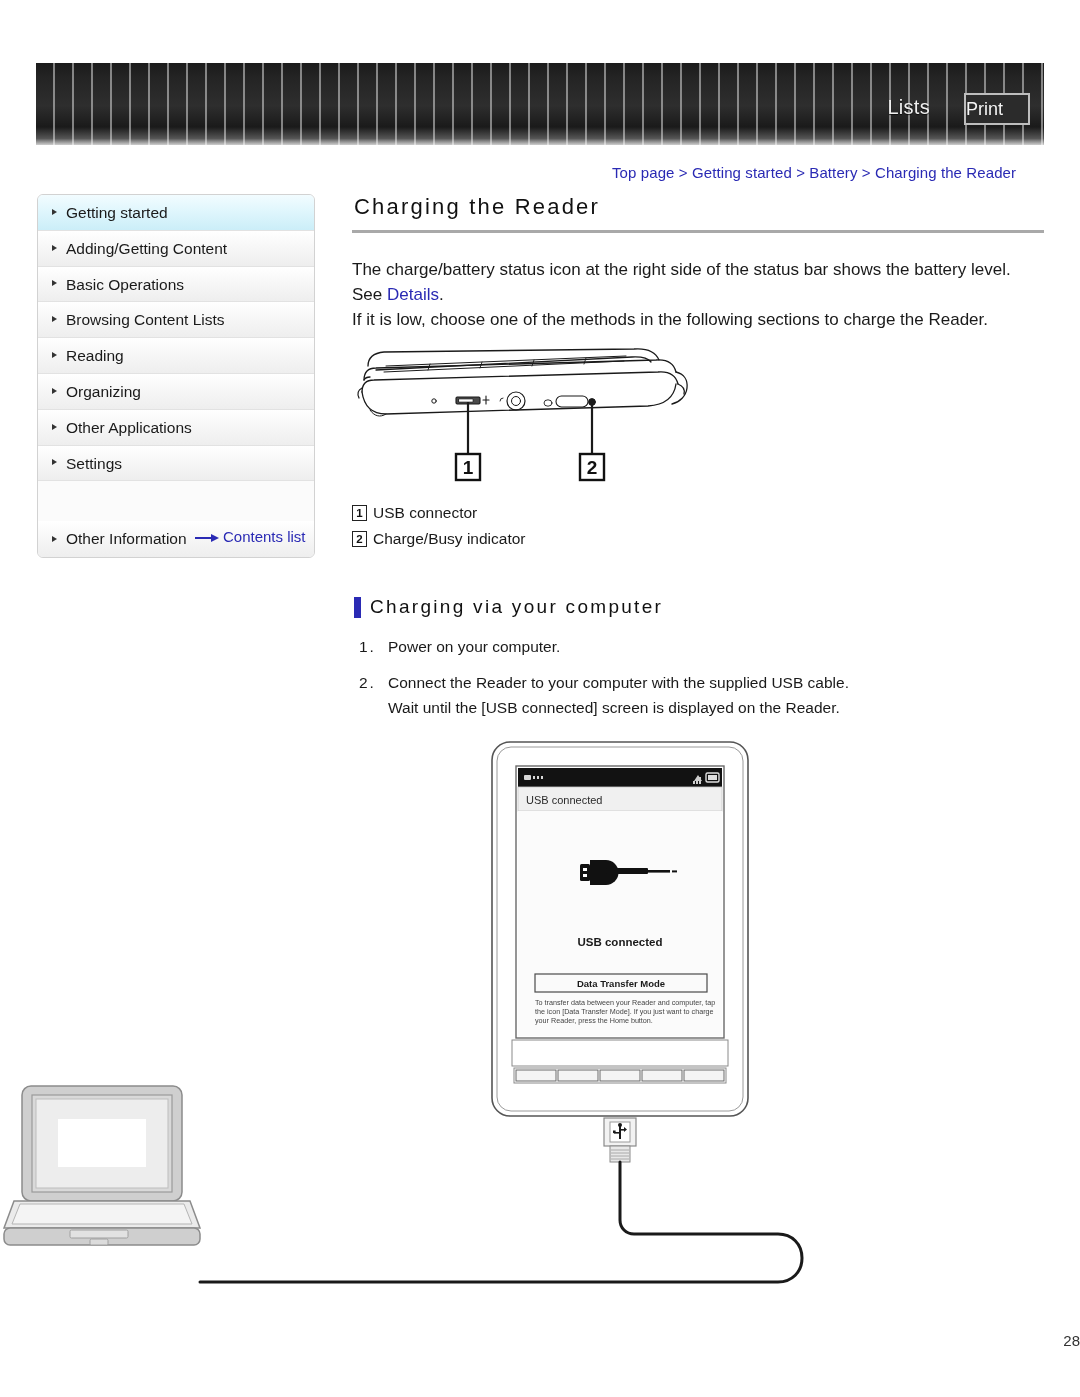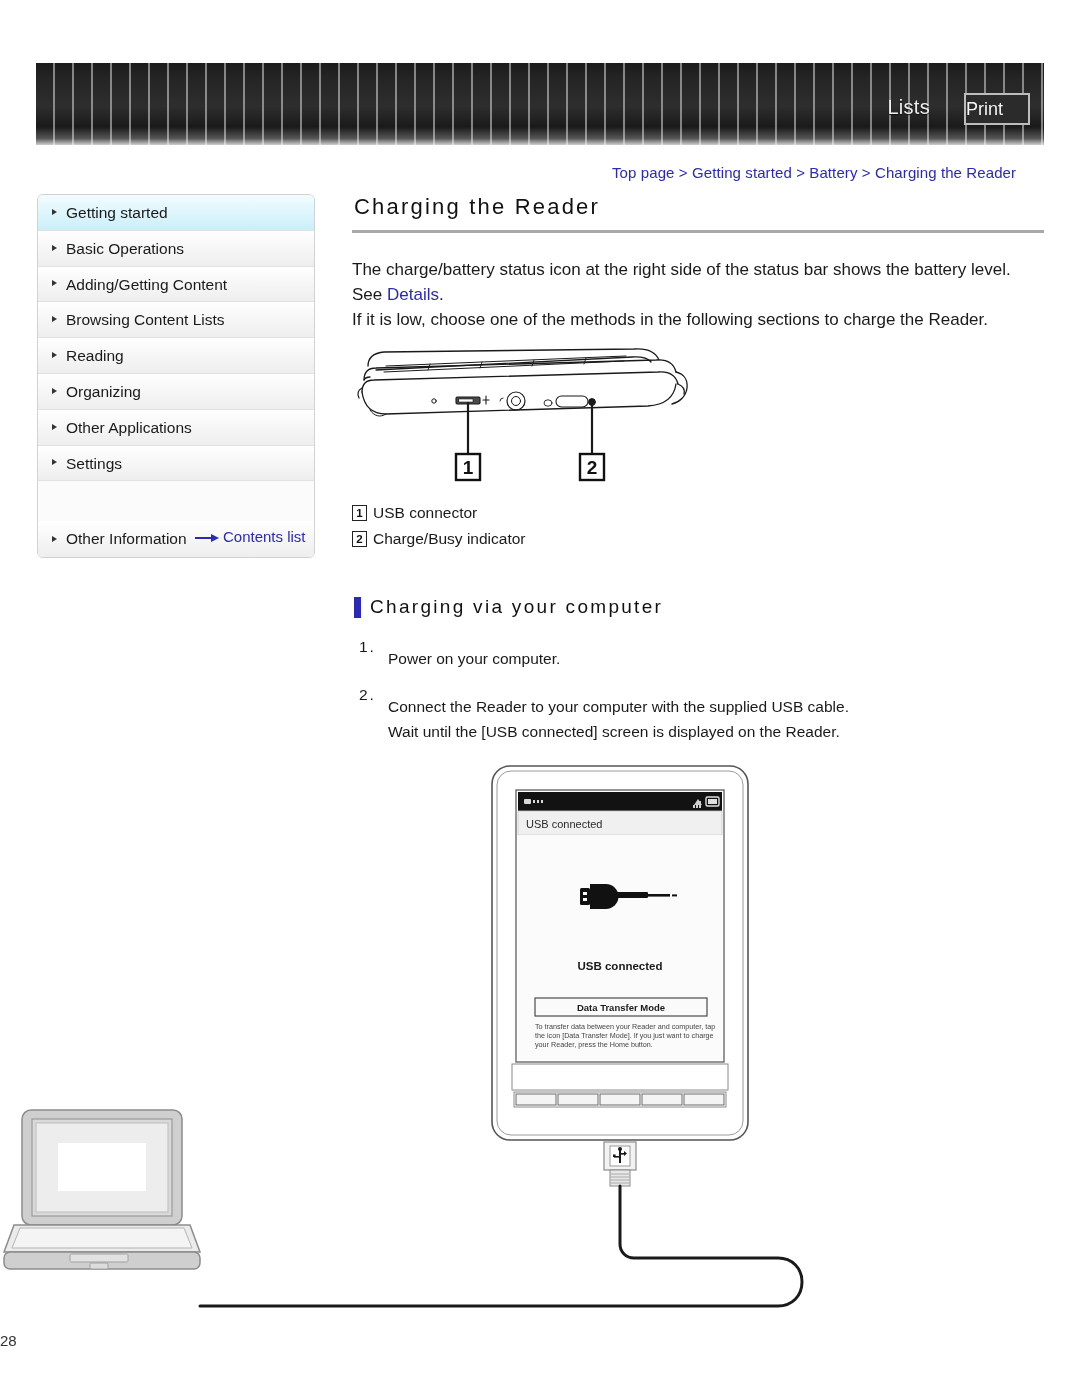--- a/index.html
+++ b/index.html
@@ -117,28 +117,28 @@
   
   .section-head {
     display:flex; align-items:center; margin:44px 0 16px 2px;
   }
   .section-bar { width:7px; height:21px; background:#2a2ab4; margin-right:9px; }
   .section-title { font-size:19px; letter-spacing:2.3px; color:#111; }
 
   
   .step { display:flex; font-size:15.5px; color:#1a1a1a; line-height:25px; margin-bottom:11px; }
   .step-num { width:36px; flex:0 0 36px; text-align:left; padding-left:7px; letter-spacing:2px; }
-  .step-text { flex:1;margin-top:12px; }
+  .step-text { flex:1; }
 
   
   .reader-figure { position:relative; width:1008px; height:620px; margin-left:-352px; margin-top:14px; }
 
   
   .page-number {
-    position:absolute; left:0; right:0; top:1332px; text-align:left;
+    position:absolute; left:0; right:0; top:1332px; text-align:right;
     font-size:15px; color:#333;
   }
 </style>
 </head>
 <body>
 
 <div class="page">
 
   <div class="header">
     <div class="search-link">Lists</div>
@@ -155,25 +155,25 @@
     <span class="crumb">Charging the Reader</span>
   </div>
 
   <div class="sidebar">
     <div class="nav-item active">
       <span class="arrow"></span>
       <span>Getting started</span>
     </div>
     <div class="nav-item">
       <span class="arrow"></span>
+      <span>Adding/Getting Content</span>
+    </div>
+    <div class="nav-item">
+      <span class="arrow"></span>
       <span>Basic Operations</span>
-    </div>
-    <div class="nav-item">
-      <span class="arrow"></span>
-      <span>Adding/Getting Content</span>
     </div>
     <div class="nav-item">
       <span class="arrow"></span>
       <span>Browsing Content Lists</span>
     </div>
     <div class="nav-item">
       <span class="arrow"></span>
       <span>Reading</span>
     </div>
     <div class="nav-item">

